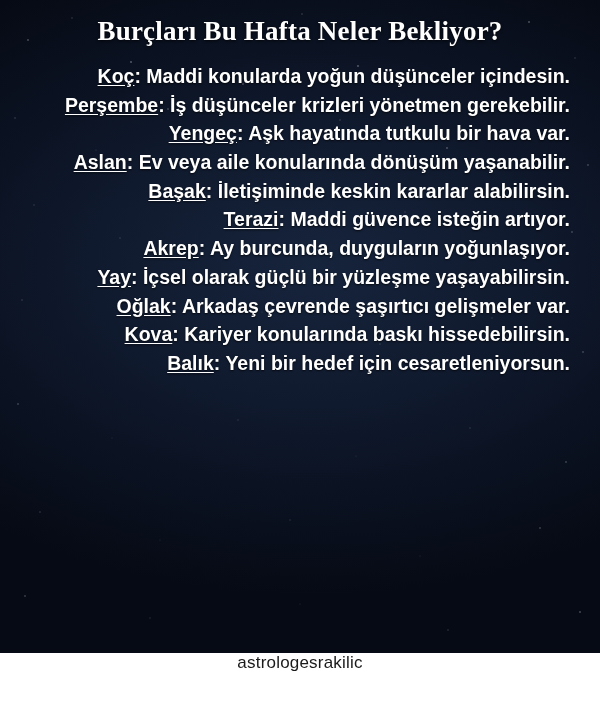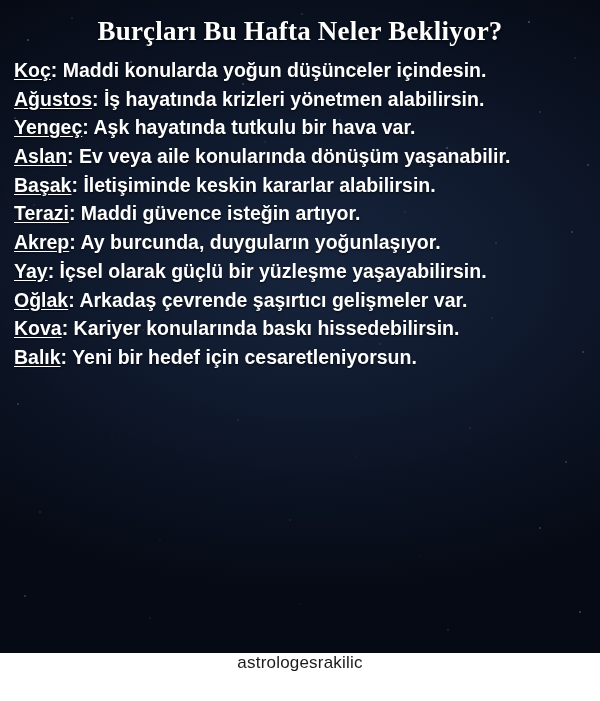--- a/index.html
+++ b/index.html
@@ -45,23 +45,24 @@
   }
   .subtitle {
     color: #e8372c;
     font-family: "Liberation Serif", serif;
     font-weight: bold;
     font-size: 27px;
     margin: 0 0 12px 10px;
     text-shadow: 0 1px 3px rgba(0,0,0,0.85);
   }
   .list {
-    margin: 0;
+    margin: 16px;
     padding: 0;
     list-style: none;
+    text-align: right;
   }
   .row {
     color: #ffffff;
     font-family: "Liberation Sans", sans-serif;
     font-weight: bold;
     font-size: 19.5px;
     line-height: 1.42;
     margin: 0 0 1px 0;
     text-shadow: 0 1px 2px rgba(0,0,0,0.75);
   }
@@ -152,22 +153,22 @@
 
     <ul class="list">
 
       <li class="row">
         <span class="sign">Koç</span><span>:</span>
         <span>Maddi konularda yoğun düşünceler içindesin.</span>
       </li>
 
 
       <li class="row">
-        <span class="sign">Ağustos</span><span>:</span>
-        <span>İş hayatında krizleri yönetmen alabilirsin.</span>
+        <span class="sign">Perşembe</span><span>:</span>
+        <span>İş düşünceler krizleri yönetmen gerekebilir.</span>
       </li>
 
       <li class="row">
         <span class="sign">Yengeç</span><span>:</span>
         <span>Aşk hayatında tutkulu bir hava var.</span>
       </li>
 
       <li class="row">
         <span class="sign">Aslan</span><span>:</span>
         <span>Ev veya aile konularında dönüşüm yaşanabilir.</span>

